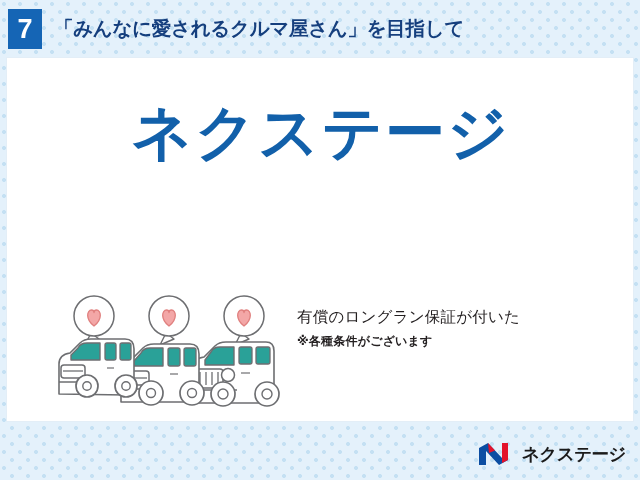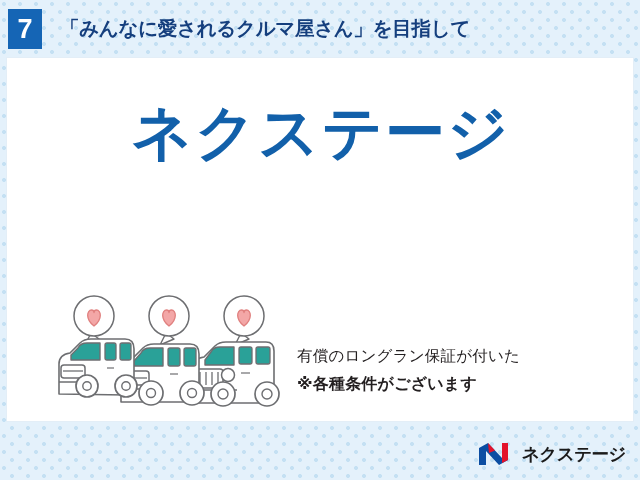--- a/index.html
+++ b/index.html
@@ -41,21 +41,21 @@
     background: #1565b5;
     color: #ffffff;
     font-size: 27px;
     font-weight: bold;
     line-height: 40px;
     text-align: center;
     letter-spacing: 0px;
     flex: none;
   }
   #header-title {
-    margin-left: 18px;
+    margin-left: 12px;
     color: #153f7e;
     font-size: 19.5px;
     font-weight: bold;
     letter-spacing: -0.3px;
     white-space: nowrap;
   }
 
   
   #panel {
     position: absolute;
@@ -102,24 +102,24 @@
   }
   #body-copy {
     margin-left: 14px;
     margin-top: 13px;
     color: #231f20;
     font-size: 15.5px;
     line-height: 1.78;
     letter-spacing: 0.2px;
     white-space: nowrap;
   }
-  #body-copy .bc-line { display: block; margin-top: 39px; }
+  #body-copy .bc-line { display: block; }
   #body-copy .bc-note {
     display: block;
-    font-size: 16px;
+    font-size: 12px;
     font-weight: bold;
   }
 
   
   #footer {
     position: absolute;
     left: 0;
     top: 422px;
     width: 640px;
     height: 64px;

